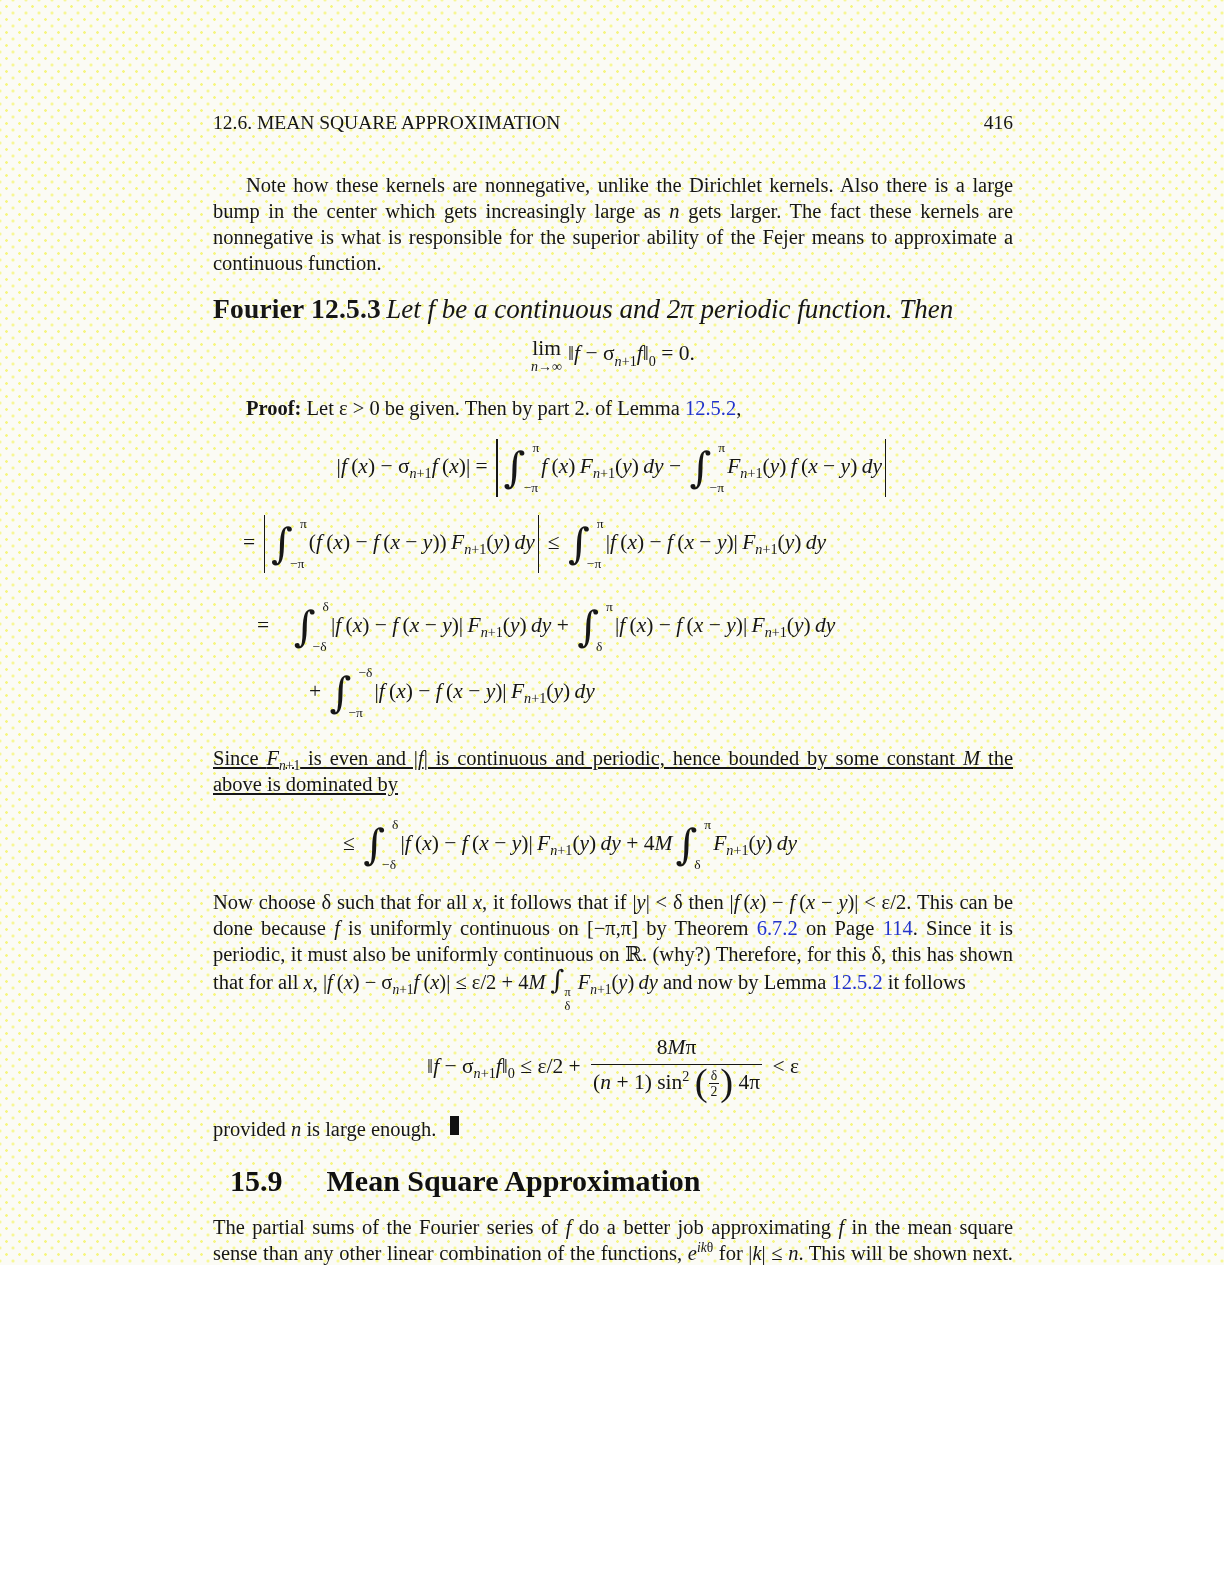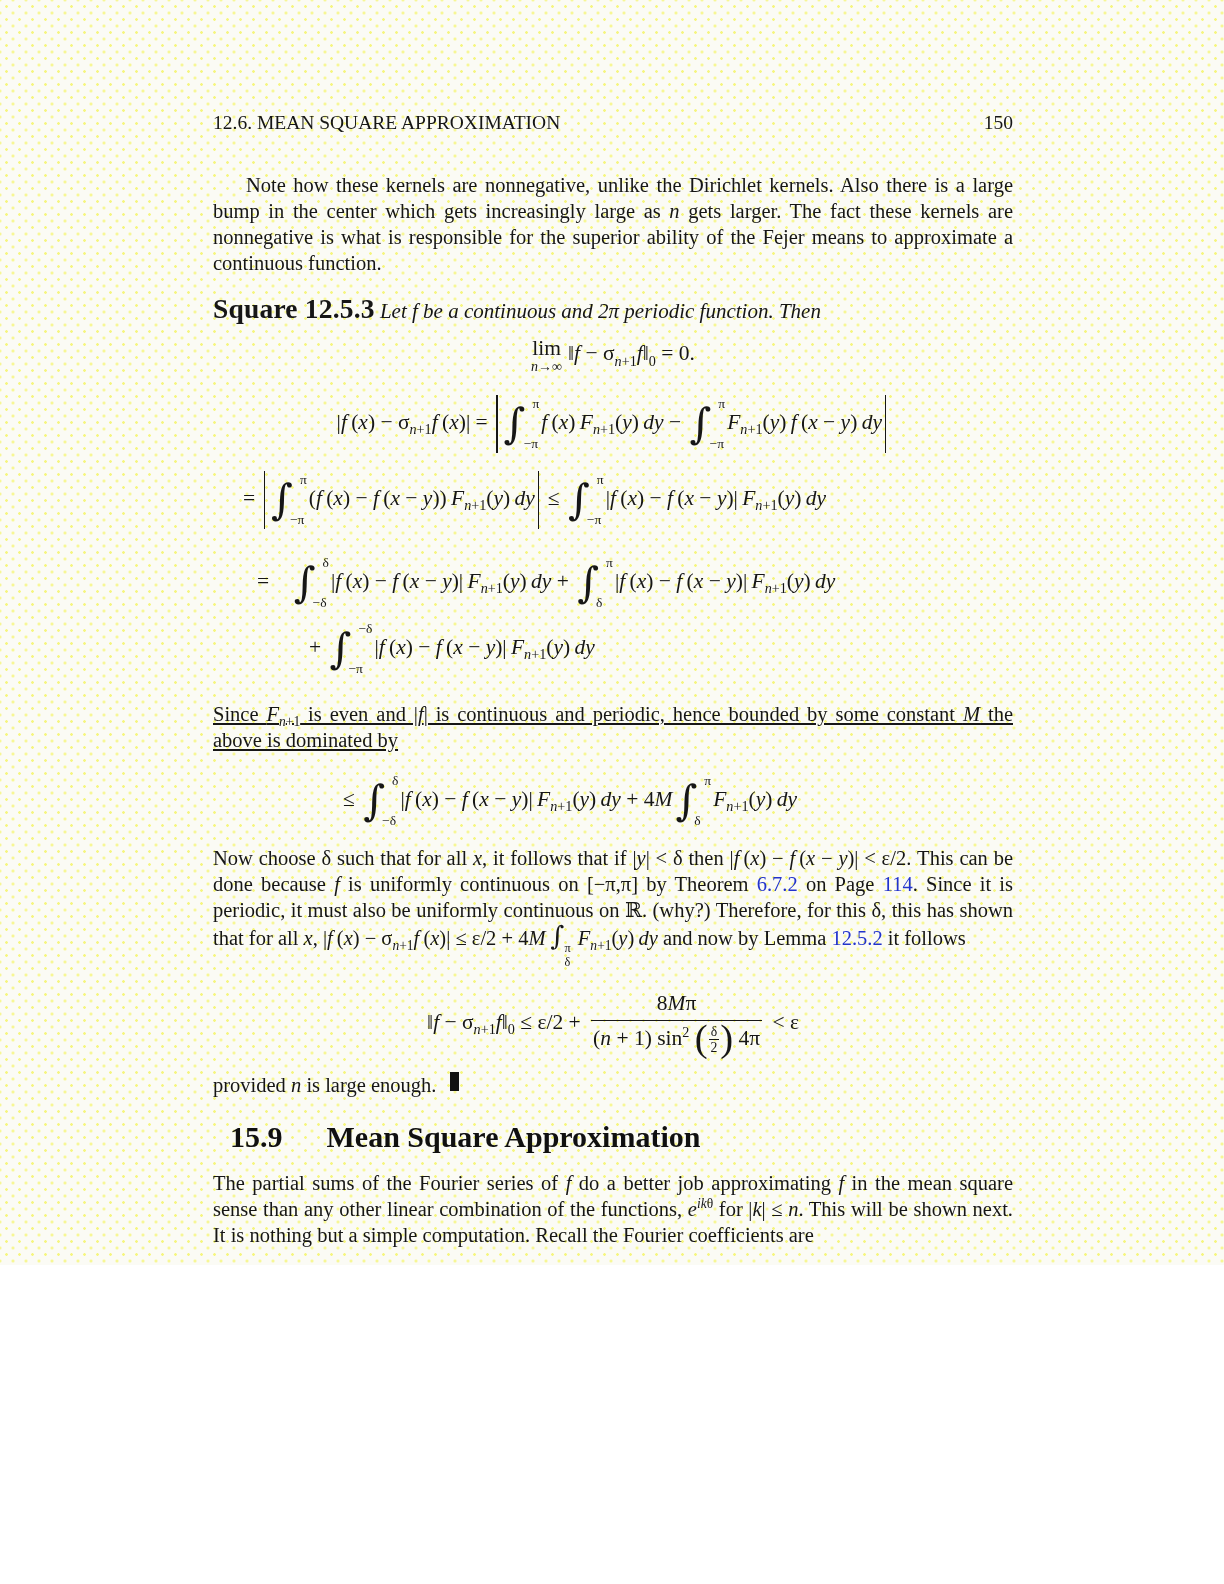--- a/index.html
+++ b/index.html
@@ -19,21 +19,21 @@
     position:absolute;left:213px;top:110px;width:800px;
     color:var(--text);
     font-family:"Liberation Serif","DejaVu Serif","DejaVu Sans",serif;
     font-size:20.5px;line-height:26px;text-align:justify;
   }
   .runhead{display:flex;justify-content:space-between;font-size:19.5px;margin-bottom:36px;}
   .para{margin:0;}
   .indent{text-indent:33px;}
   .thm{margin:20px 0 4px;text-align:left;text-indent:0;}
   .thmlabel{font-weight:bold;font-size:27.5px;letter-spacing:0.2px;}
-  .thmstmt{font-style:italic;font-size:21px;}
+  .thmstmt{font-style:italic;font-size:27px;}
   .thmstmt i{font-style:italic;}
   
   .eq{margin:0;line-height:1.15;font-size:21.5px;text-indent:0;}
   .ctr{text-align:center;}
   .left{text-align:left;}
   .eq-lim{margin:12px 0 20px;}
   .eq1{margin:18px 0 10px;}
   .eq2{margin:18px 0 8px;padding-left:30px;}
   .eq3a{margin:26px 0 0;padding-left:44px;}
   .eq3b{margin:10px 0 0;padding-left:96px;}
@@ -76,35 +76,36 @@
   .ccl span{text-align:right;}
 </style>
 </head>
 <body>
 
 <div class="page">
   <div class="content">
 
     <div class="runhead">
       <span>12.6.  MEAN SQUARE APPROXIMATION</span>
-      <span>150</span>
+      <span>416</span>
     </div>
 
     <p class="para indent">Note how these kernels are nonnegative, unlike the Dirichlet kernels.  Also there is a large bump in the center which gets increasingly large as <i>n</i> gets larger.  The fact these kernels are nonnegative is what is responsible for the superior ability of the Fejer means to approximate a continuous function.</p>
 
     <p class="thm">
-      <span class="thmlabel">Square 12.5.3</span>
+      <span class="thmlabel">Fourier 12.5.3</span>
       <span class="thmstmt">Let <i>f</i> be a continuous and 2π periodic function. Then</span>
     </p>
 
     <div class="eq ctr eq-lim"><span class="limop">
           <span class="lt">lim</span>
           <span class="lb"><i>n</i>→∞</span>
         </span>‖<i>f</i> − σ<sub><i>n</i>+1</sub><i>f</i>‖<sub>0</sub> = 0.</div>
 
+    <p class="para indent"><b>Proof:</b> Let ε &gt; 0 be given. Then by part 2. of Lemma <span class="lnk">12.5.2</span>,</p>
 
     <div class="eq ctr eq1">|<i>f</i> (<i>x</i>) − σ<sub><i>n</i>+1</sub><i>f</i> (<i>x</i>)| = <span class="vb"></span><span class="int">
           <span class="ig">∫</span>
           <span class="il">
             <span class="u">π</span>
             <span class="l">−π</span>
           </span>
         </span><i>f</i> (<i>x</i>) <i>F</i><sub><i>n</i>+1</sub>(<i>y</i>) <i>dy</i> − <span class="int">
           <span class="ig">∫</span>
           <span class="il">

